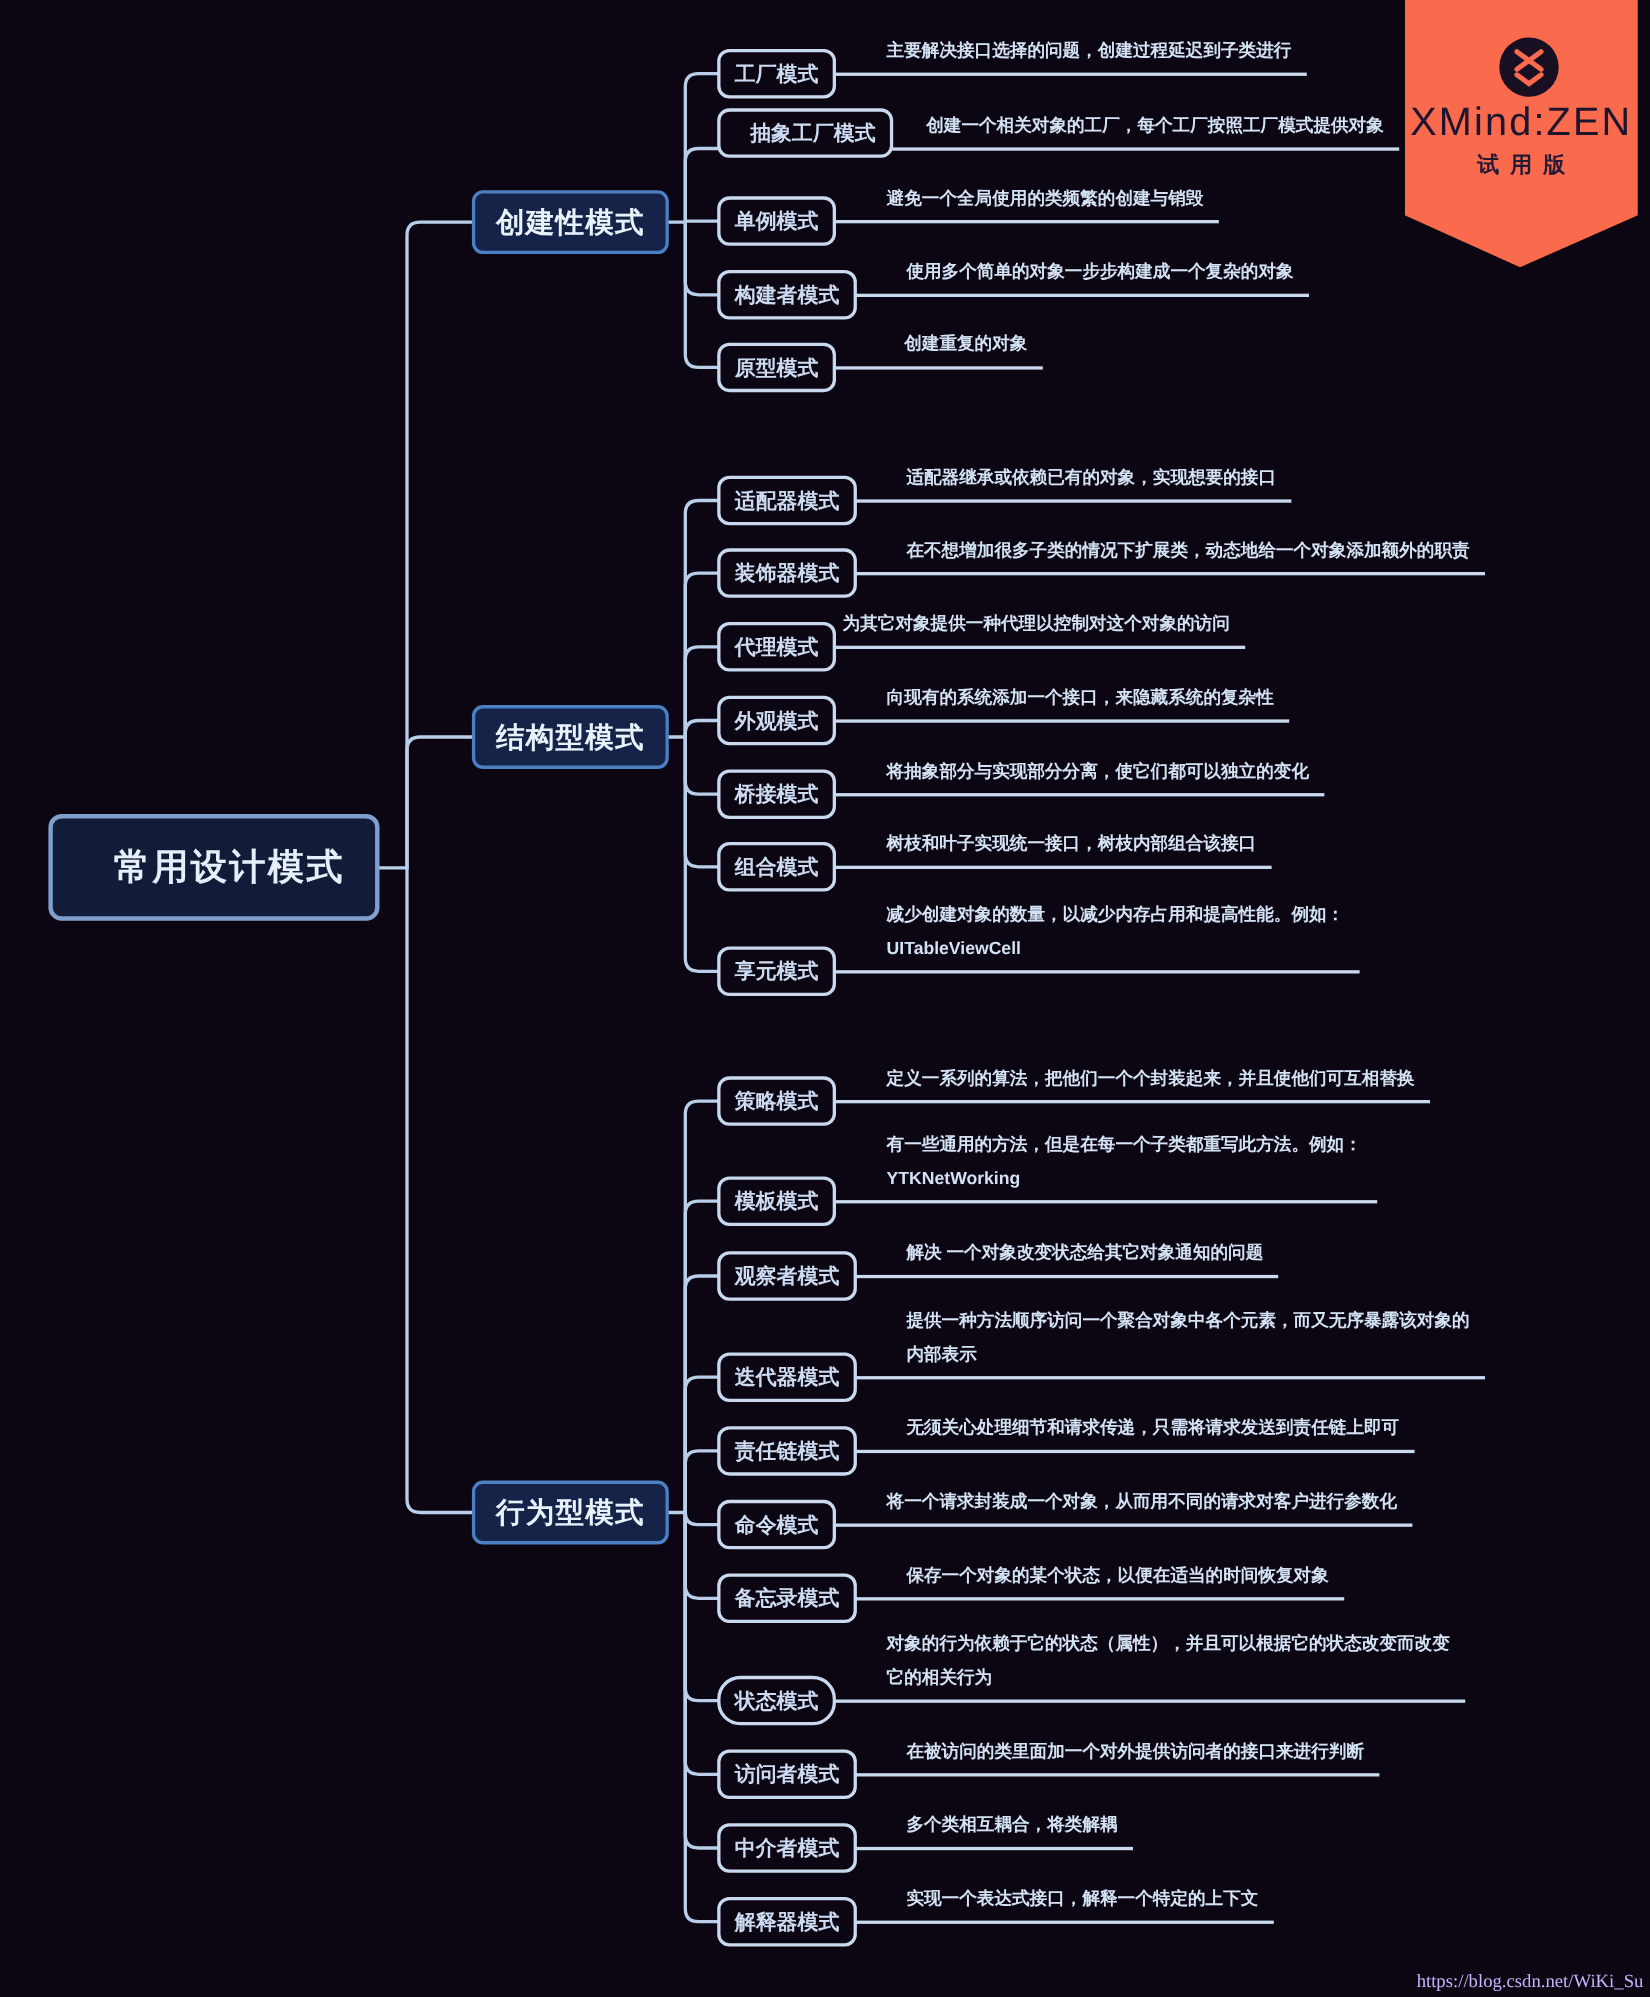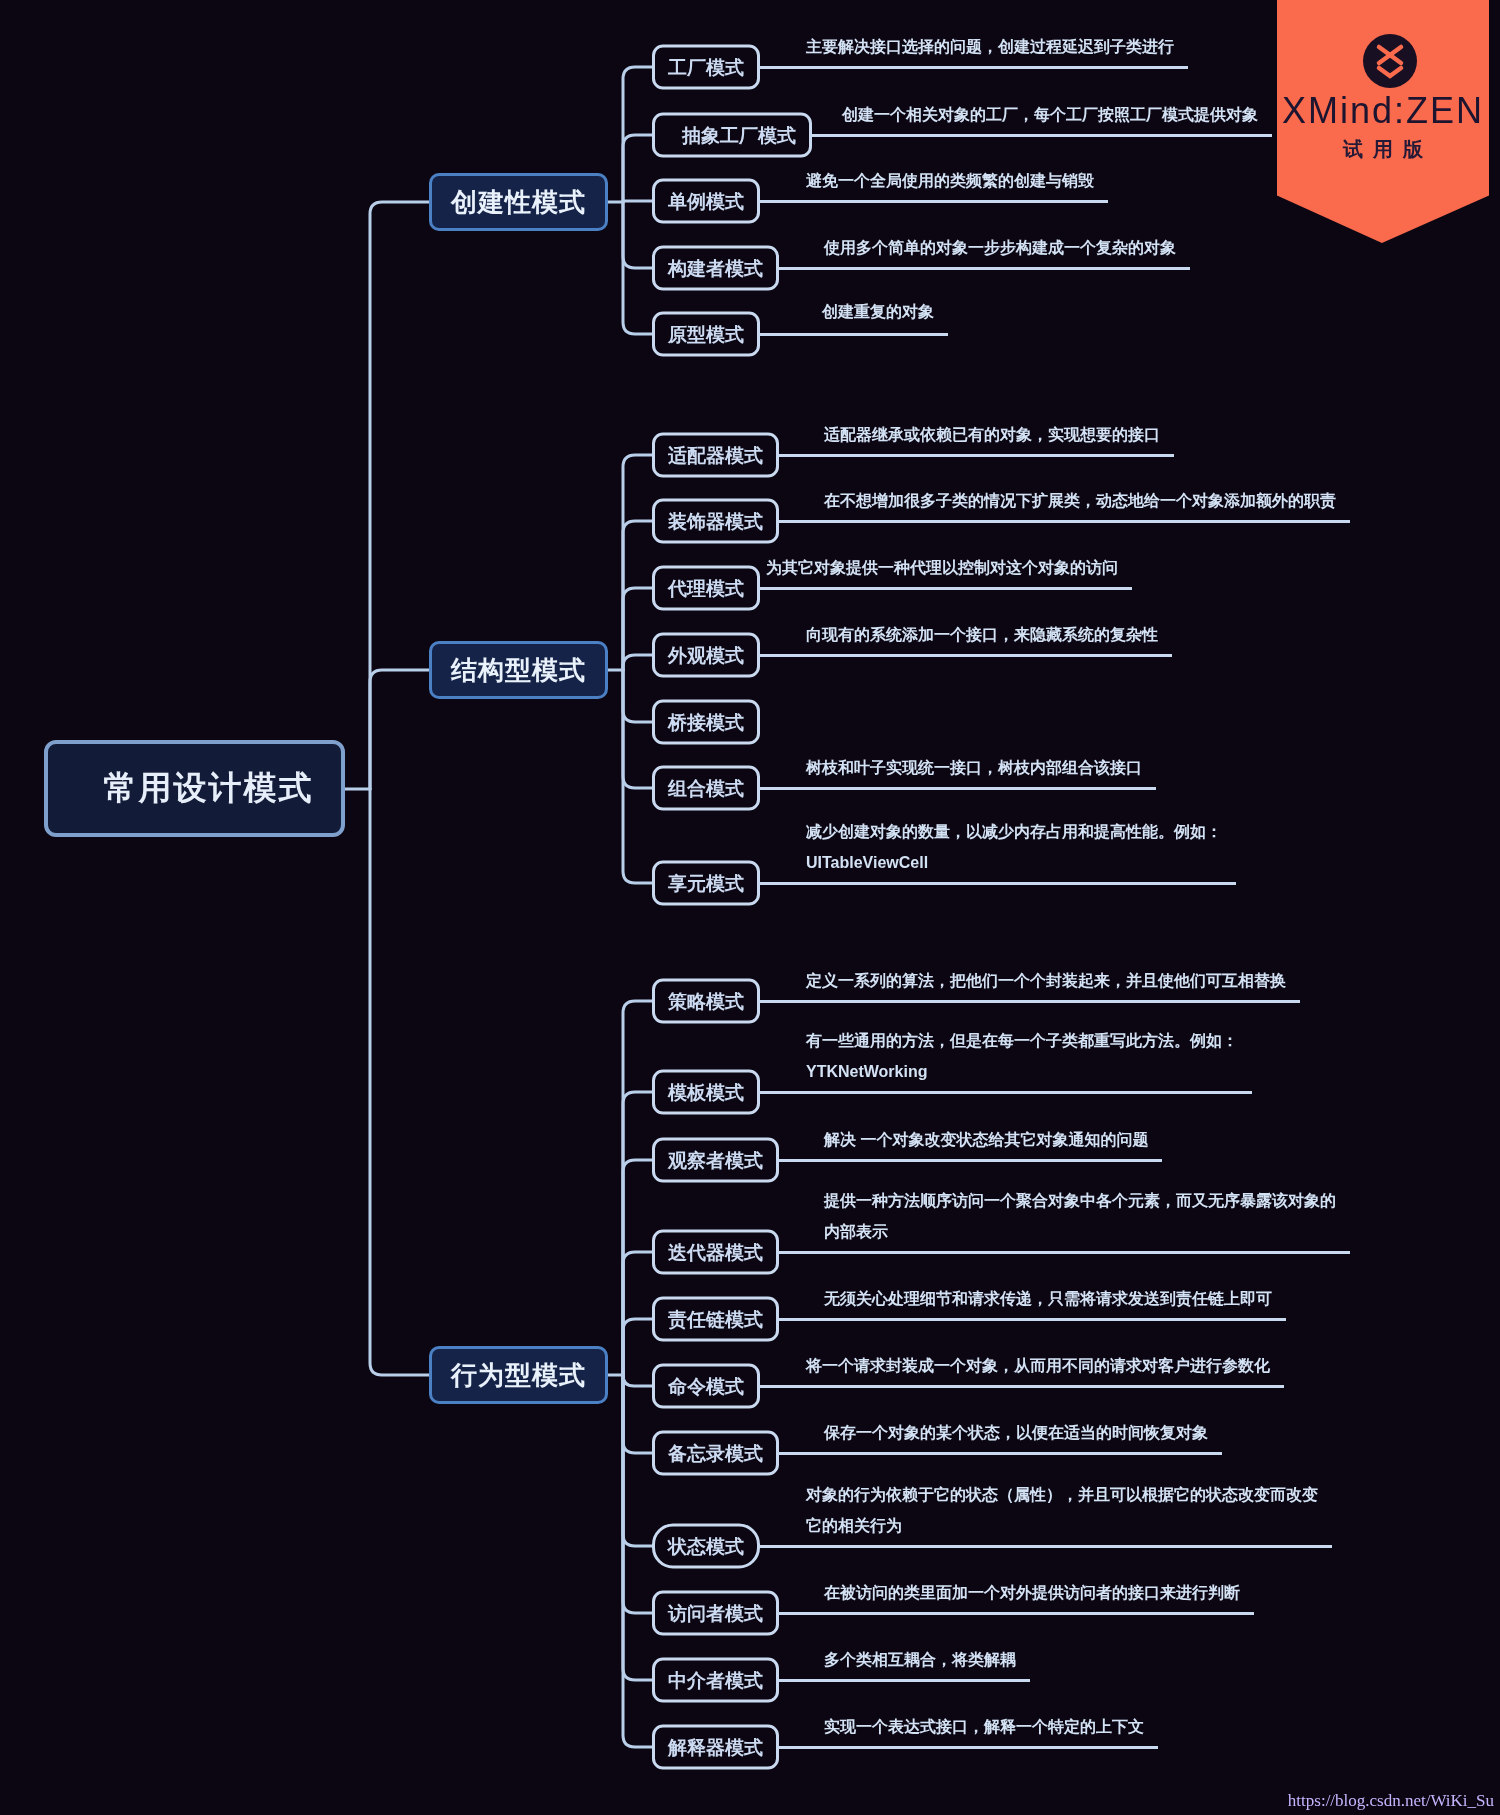--- a/index.html
+++ b/index.html
@@ -116,38 +116,39 @@
       <path d="M 623 1375 V 1668 Q 623 1680 635 1680 H 674" fill="none" stroke="#b9cfe9" stroke-width="3" stroke-linecap="round"></path>
       <path d="M 623 1375 V 1735 Q 623 1747 635 1747 H 674" fill="none" stroke="#b9cfe9" stroke-width="3" stroke-linecap="round"></path>
     </svg>
 
   <div class="root-topic">常用设计模式</div>
 
   <div class="watermark">https://blog.csdn.net/WiKi_Su</div>
 <div class="branch-topic" style="left: 429px; top: 202px;">创建性模式</div>
     <div class="child-topic" style="left: 652px; top: 67px;">工厂模式</div>
     <div class="topic-note" style="left: 734px; top: 69px;">主要解决接口选择的问题，创建过程延迟到子类进行</div>
-    <div class="child-topic" style="left: 652px; top: 135px; padding-left: 27px;">抽象工厂模式</div>
+    <div class="child-topic" style="left: 652px; top: 121px; padding-left: 27px;">抽象工厂模式</div>
     <div class="topic-note" style="left: 770px; top: 137px;">创建一个相关对象的工厂，每个工厂按照工厂模式提供对象</div>
     <div class="child-topic" style="left: 652px; top: 201px;">单例模式</div>
     <div class="topic-note" style="left: 734px; top: 203px;">避免一个全局使用的类频繁的创建与销毁</div>
     <div class="child-topic" style="left: 652px; top: 268px;">构建者模式</div>
     <div class="topic-note" style="left: 752px; top: 270px;">使用多个简单的对象一步步构建成一个复杂的对象</div>
     <div class="child-topic" style="left: 652px; top: 334px;">原型模式</div>
     <div class="topic-note" style="left: 750px; top: 336px; font-family: Liberation Mono, monospace;">创建重复的对象</div>
     <div class="branch-topic" style="left: 429px; top: 670px;">结构型模式</div>
     <div class="child-topic" style="left: 652px; top: 455px;">适配器模式</div>
     <div class="topic-note" style="left: 752px; top: 457px;">适配器继承或依赖已有的对象，实现想要的接口</div>
     <div class="child-topic" style="left: 652px; top: 521px;">装饰器模式</div>
     <div class="topic-note" style="left: 752px; top: 523px;">在不想增加很多子类的情况下扩展类，动态地给一个对象添加额外的职责</div>
     <div class="child-topic" style="left: 652px; top: 588px;">代理模式</div>
     <div class="topic-note" style="left: 694px; top: 590px;">为其它对象提供一种代理以控制对这个对象的访问</div>
     <div class="child-topic" style="left: 652px; top: 655px;">外观模式</div>
     <div class="topic-note" style="left: 734px; top: 657px;">向现有的系统添加一个接口，来隐藏系统的复杂性</div>
     <div class="child-topic" style="left: 652px; top: 722px;">桥接模式</div>
+    <div class="topic-note" style="left: 734px; top: 724px;">将抽象部分与实现部分分离，使它们都可以独立的变化</div>
     <div class="child-topic" style="left: 652px; top: 788px;">组合模式</div>
     <div class="topic-note" style="left: 734px; top: 790px;">树枝和叶子实现统一接口，树枝内部组合该接口</div>
     <div class="child-topic" style="left: 652px; top: 883px;">享元模式</div>
     <div class="topic-note" style="left: 734px; top: 885px;">减少创建对象的数量，以减少内存占用和提高性能。例如：
 UITableViewCell</div>
     <div class="branch-topic" style="left: 429px; top: 1375px;">行为型模式</div>
     <div class="child-topic" style="left: 652px; top: 1001px;">策略模式</div>
     <div class="topic-note" style="left: 734px; top: 1003px;">定义一系列的算法，把他们一个个封装起来，并且使他们可互相替换</div>
     <div class="child-topic" style="left: 652px; top: 1092px;">模板模式</div>
     <div class="topic-note" style="left: 734px; top: 1094px;">有一些通用的方法，但是在每一个子类都重写此方法。例如：

